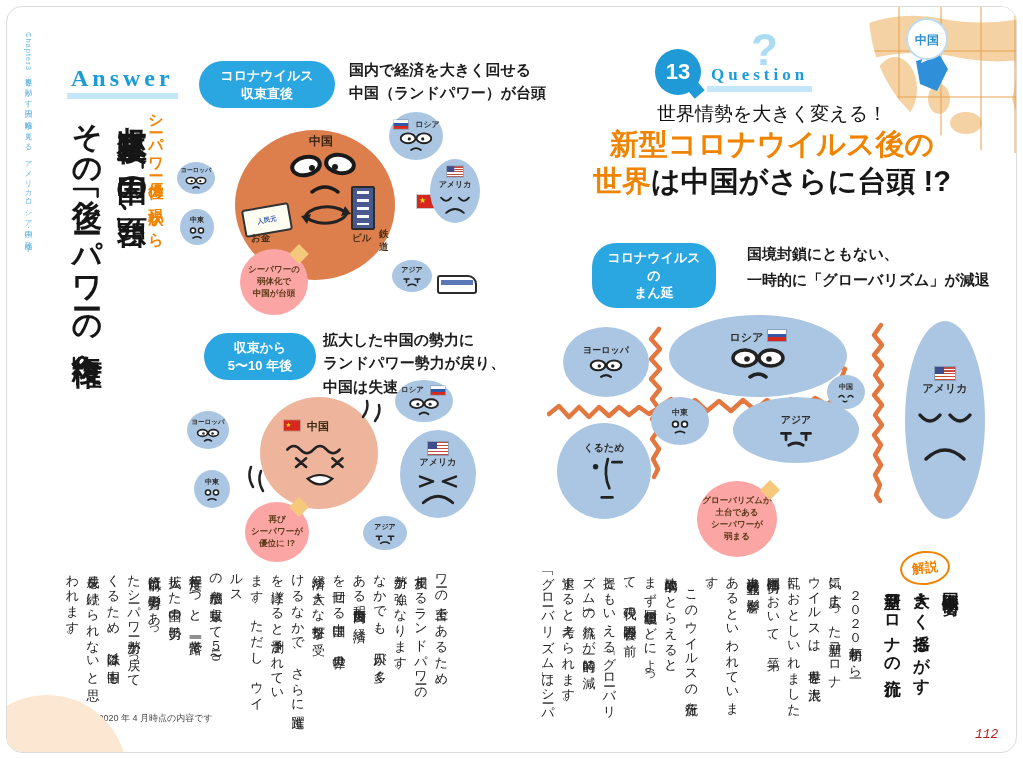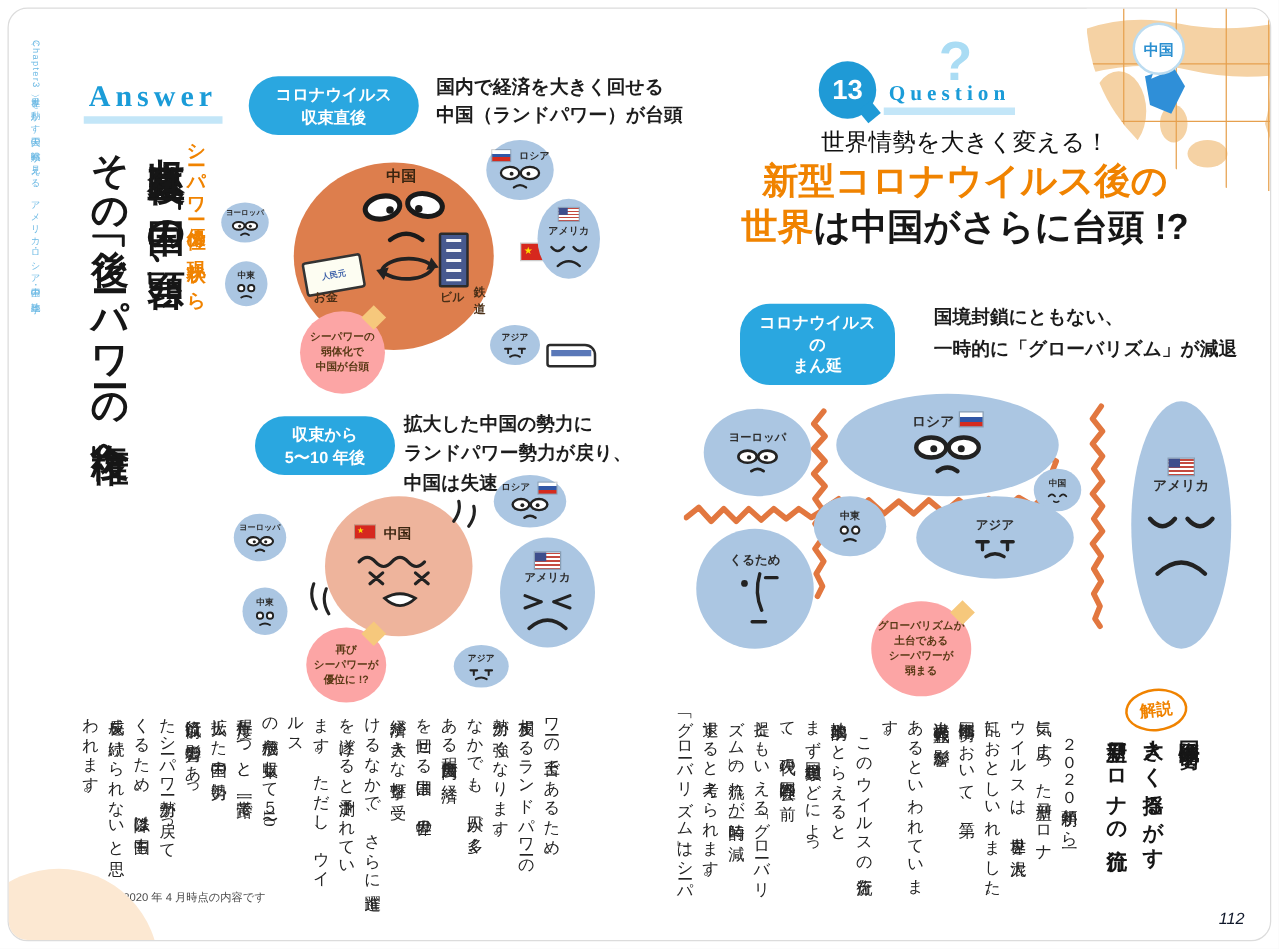--- a/index.html
+++ b/index.html
@@ -14,21 +14,21 @@
              letter-spacing:4px;border-bottom:6px solid #c3e6f8;padding:0 4px 1px 4px;display:inline-block;}
   .vtext{writing-mode:vertical-rl;text-orientation:mixed;}
   .vbody{writing-mode:vertical-rl;white-space:pre-line;font-family:"Liberation Serif","DejaVu Serif",serif;
          font-size:13px;line-height:20.5px;color:#242424;letter-spacing:1px;}
   .headline{writing-mode:vertical-rl;white-space:pre-line;font-weight:bold;color:#161616;
             font-size:30px;line-height:45px;letter-spacing:2.5px;}
   .lead-orange{writing-mode:vertical-rl;font-weight:bold;color:#f08300;font-size:15px;letter-spacing:3px;}
   .badge-blue{background:#2aa7e0;color:#fff;font-weight:bold;font-size:13px;line-height:1.35;
               border-radius:24px;text-align:center;padding:6px 10px;white-space:pre-line;}
   .caption{font-weight:bold;color:#1c1c1c;font-size:15px;line-height:1.55;white-space:pre-line;}
-  .pagenum{font-family:Liberation Sans, sans-serif;font-style:italic;font-size:13px;color:#0f172a;}
+  .pagenum{font-family:Liberation Mono, monospace;font-style:italic;font-size:13px;color:#b91c1c;}
   .footnote{font-size:9px;color:#4a4a4a;}
   .spine{writing-mode:vertical-rl;font-size:7.5px;color:#6cb9e4;letter-spacing:1px;}
 
   
   .blob{position:absolute;border-radius:50%;background:#abc6e2;display:flex;flex-direction:column;
         align-items:center;justify-content:center;gap:1px;}
   .blob .lbl{font-weight:bold;color:#2e2e2e;}
   .blob .row{display:flex;align-items:flex-start;gap:5px;}
   .bubble{position:absolute;border-radius:50%;background:#fca5a5;display:flex;align-items:center;justify-content:center;
           text-align:center;font-weight:bold;color:#5a3a16;white-space:pre-line;}

